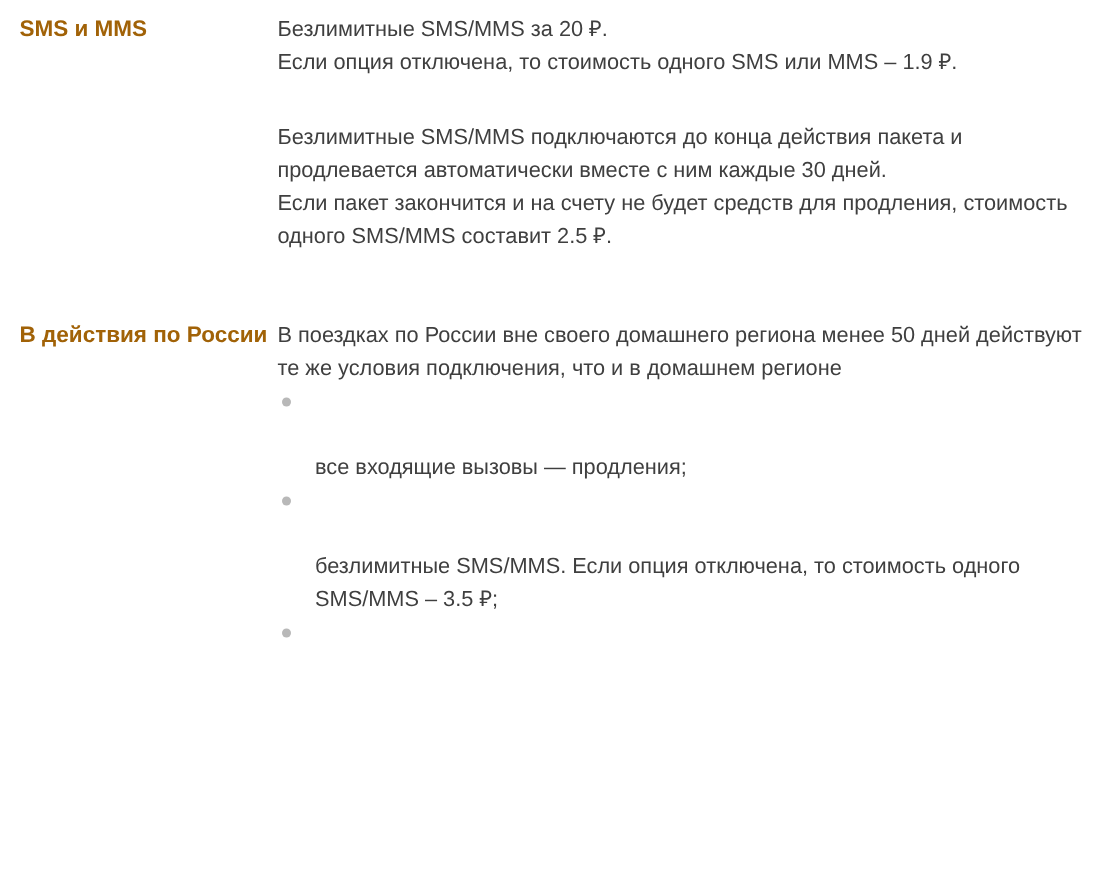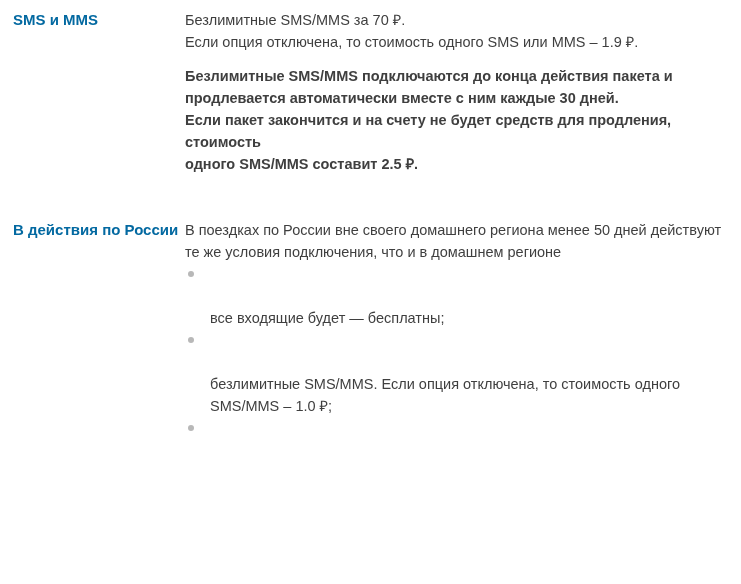--- a/index.html
+++ b/index.html
@@ -25,33 +25,32 @@
     align-items: flex-start;
   }
   .section + .section {
     margin-top: 44px;
   }
   .section-label {
     flex: 0 0 172px;
     width: 172px;
     font-size: 15px;
     font-weight: 700;
-    color: #0369a1;
+    color: #a16207;
     line-height: 22px;
   }
   .section-content {
     width: 552px;
   }
   .para {
     margin: 0;
     white-space: pre-line;
   }
   .para + .para {
-    margin-top: 12px;
-    font-weight: bold;
+    margin-top: 28px;
   }
   .bullet-list {
     list-style: none;
     margin: 0;
     padding: 0;
   }
   .bullet-item {
     position: relative;
     padding-left: 25px;
     white-space: pre-line;
@@ -67,43 +66,43 @@
   }
 </style>
 </head>
 <body>
 
 <div class="page">
 
   <section class="section">
     <div class="section-label">SMS и MMS</div>
     <div class="section-content">
-      <p class="para">Безлимитные SMS/MMS за 70 ₽.
+      <p class="para">Безлимитные SMS/MMS за 20 ₽.
 Если опция отключена, то стоимость одного SMS или MMS – 1.9 ₽.</p>
       <p class="para">Безлимитные SMS/MMS подключаются до конца действия пакета и
 продлевается автоматически вместе с ним каждые 30 дней.
 Если пакет закончится и на счету не будет средств для продления, стоимость
 одного SMS/MMS составит 2.5 ₽.</p>
     </div>
   </section>
 
   <section class="section">
     <div class="section-label">В действия по России</div>
     <div class="section-content">
       <p class="para">В поездках по России вне своего домашнего региона менее 50 дней действуют
 те же условия подключения, что и в домашнем регионе</p>
       <ul class="bullet-list">
         <li class="bullet-item">
           <span class="bullet-dot"></span>
-          <span>все входящие будет — бесплатны;</span>
+          <span>все входящие вызовы — продления;</span>
         </li>
         <li class="bullet-item">
           <span class="bullet-dot"></span>
           <span>безлимитные SMS/MMS. Если опция отключена, то стоимость одного
-SMS/MMS – 1.0 ₽;</span>
+SMS/MMS – 3.5 ₽;</span>
         </li>
         <li class="bullet-item">
           <span class="bullet-dot"></span>
           
         </li>
       </ul>
 
     </div>
   </section>
 

